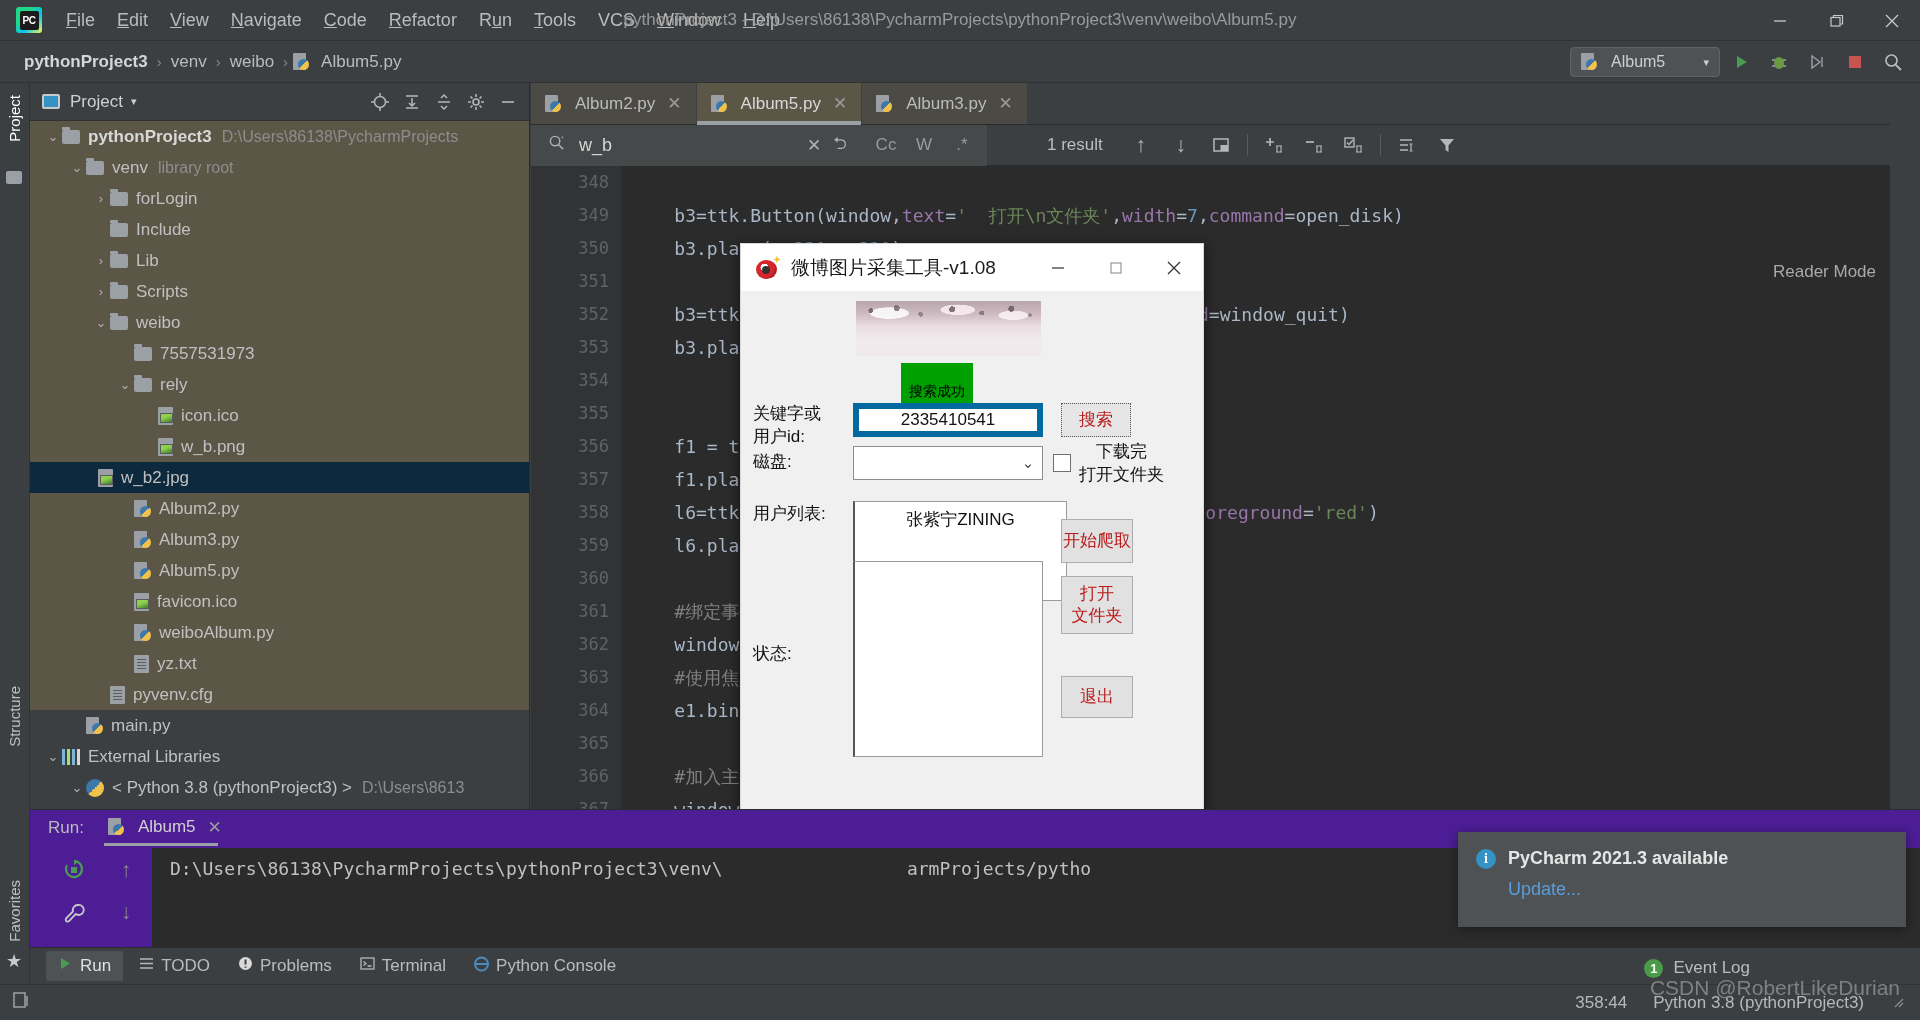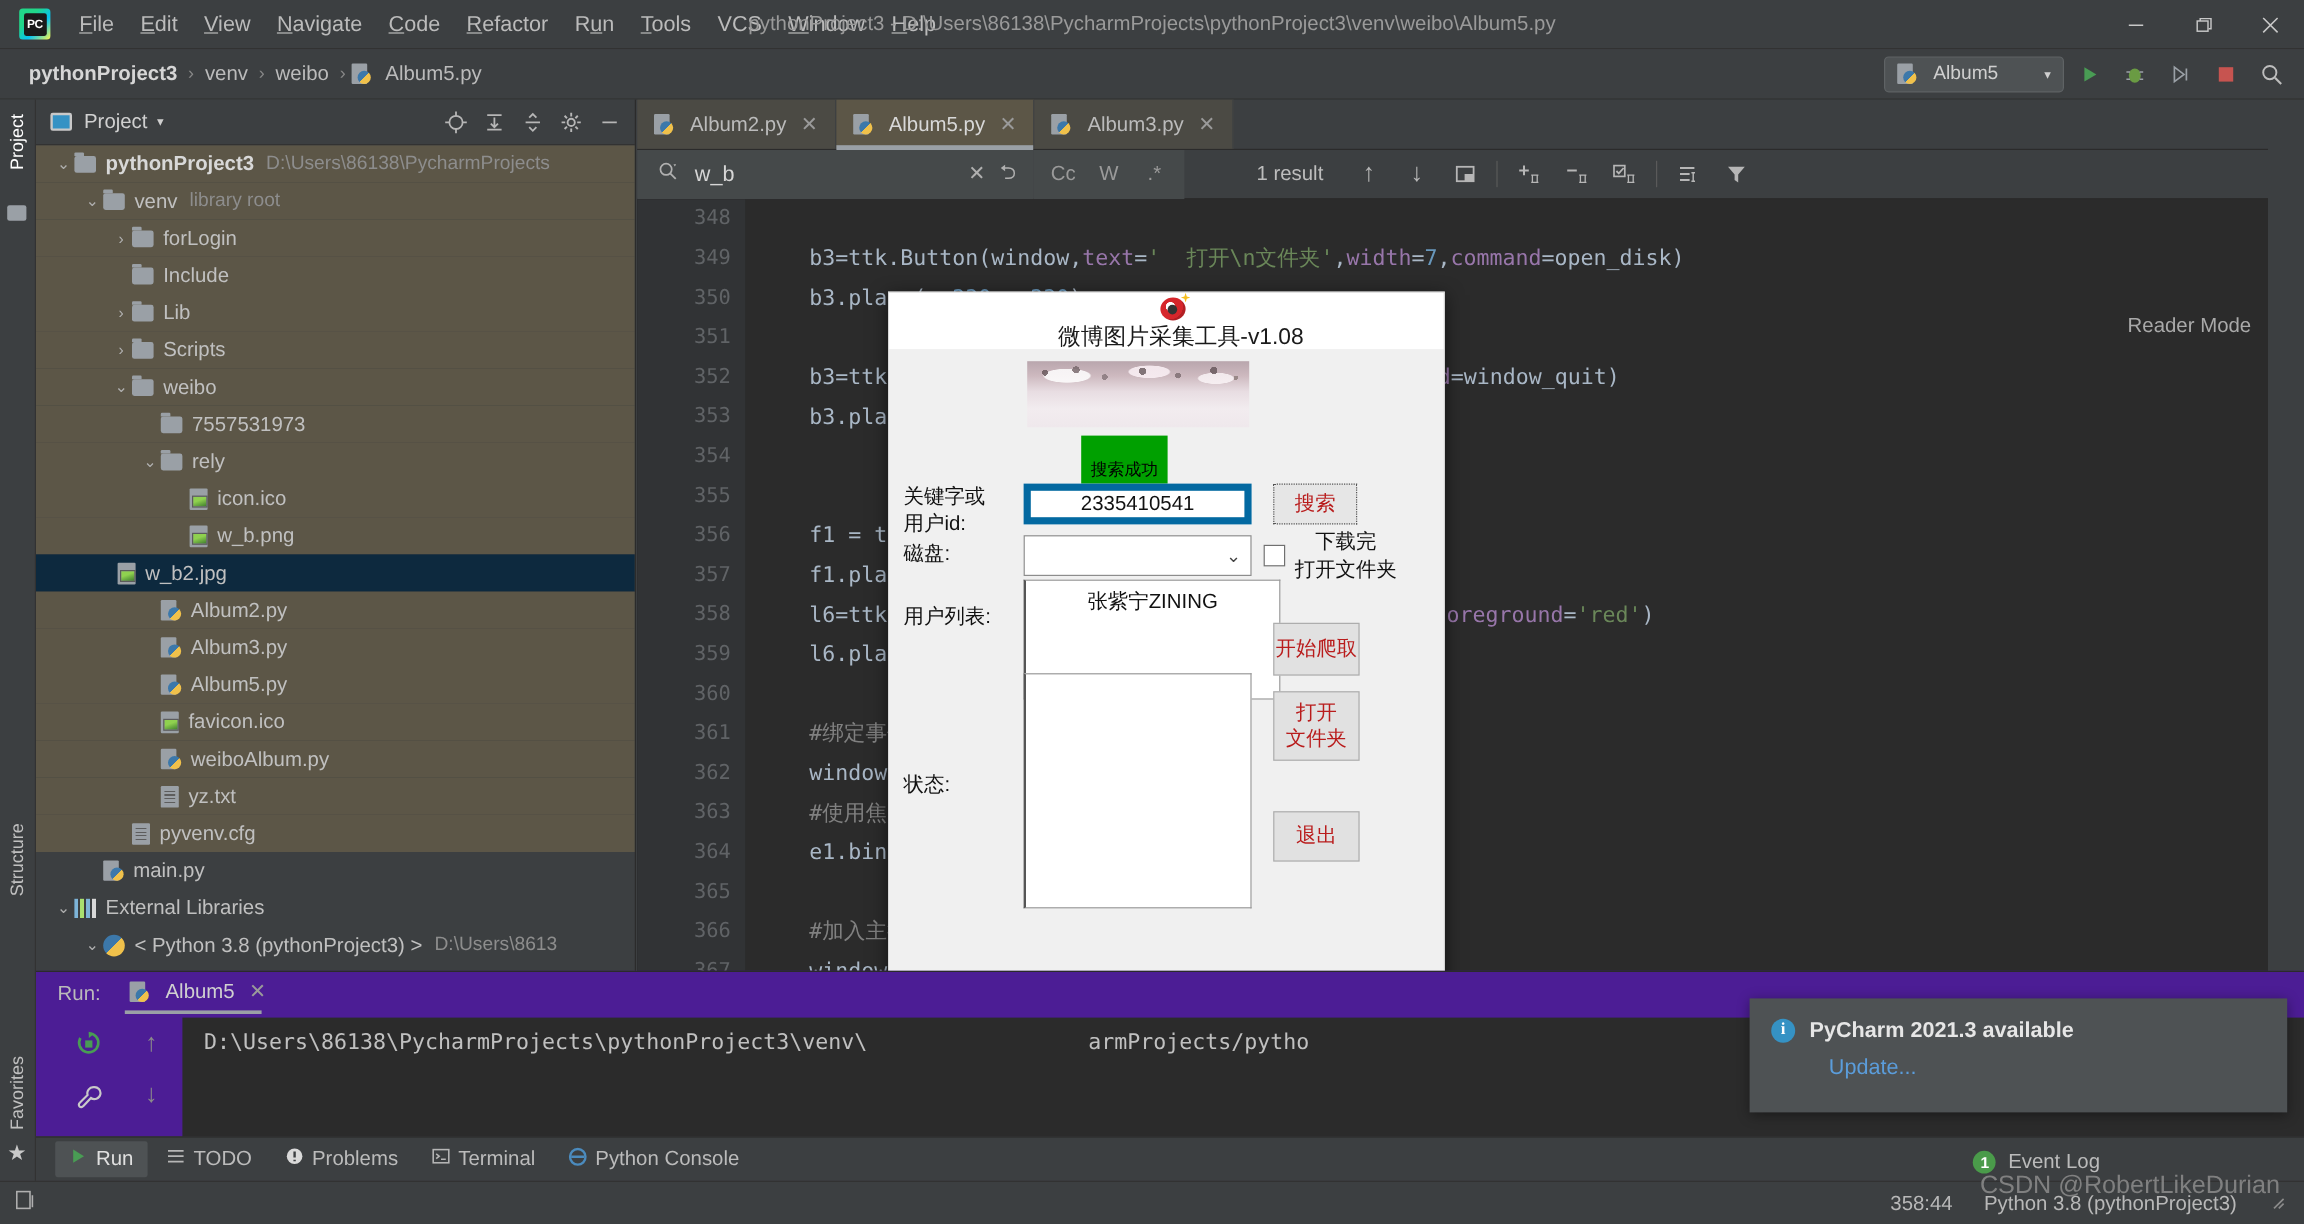--- a/index.html
+++ b/index.html
@@ -221,22 +221,21 @@
   }
 
   
   .dialog {
     position: absolute; left: 740px; top: 243px; width: 464px; height: 640px;
     background: #f0f0f0; box-shadow: 0 3px 14px rgba(0,0,0,.55);
     border: 1px solid #d8d8d8;
   }
   .dlg-title {
     height: 47px; background: #ffffff; display: flex; align-items: center;
-    padding-left: 24px;
-    flex-direction: column;
+    padding-left: 14px;
   }
   .weibo-ico {
     width: 26px; height: 24px; position: relative; margin-right: 10px; flex:0 0 auto;
   }
   .weibo-ico .eye {
     position:absolute; left:1px; bottom:1px; width:21px; height:19px; border-radius:50%;
     background: radial-gradient(circle at 40% 40%, #ffffff 0 22%, #d6262b 24% 60%, #b21f24 62% 100%);
   }
   .weibo-ico .pupil {
     position:absolute; left:7px; bottom:6px; width:8px; height:8px; border-radius:50%;
@@ -364,21 +363,21 @@
     background: #4e5254; box-shadow: 0 2px 10px rgba(0,0,0,.4);
     padding: 16px 18px;
   }
   .notif-row { display: flex; align-items: center; gap: 12px; }
   .info-dot {
     width: 20px; height: 20px; border-radius: 50%; background:#3592c4; color:#fff;
     font-size: 14px; font-weight:bold; display:flex; align-items:center; justify-content:center;
     font-family: "Liberation Serif", serif; flex:0 0 auto;
   }
   .notif-title { font-size: 18px; color: #e6e6e6; font-weight: bold; }
-  .notif-link { font-size: 18px; color: #5b9ddb; margin-left: 48px; margin-top: 10px; display:inline-block;}
+  .notif-link { font-size: 18px; color: #5b9ddb; margin-left: 32px; margin-top: 10px; display:inline-block;}
   .badge-1 {
     width: 19px; height:19px; border-radius:50%; background:#4a9b4a; color:#fff;
     font-size: 13px; display:flex; align-items:center; justify-content:center; font-weight:bold;
   }
   
   .favstar { position:absolute; left:6px; bottom: 48px; color:#c9c9c9; font-size: 18px; }
 </style>
 </head>
 <body>
 
@@ -792,21 +791,21 @@
         <span class="arw">⌄</span>
       </div>
       <div class="tkcheck" style="left:312px; top:163px;"></div>
       <div class="lbl-cn" style="left:338px; top:150px; text-align:left;">
         <div style="text-align:center">下载完</div>
         <div>打开文件夹</div>
       </div>
 
       <div class="lbl-cn" style="left:12px; top:212px;">用户列表:</div>
 
-      <div class="tktext" style="left:112px; top:192px; width:214px; height:100px;">张紫宁ZINING</div>
+      <div class="tktext" style="left:112px; top:210px; width:214px; height:100px;">张紫宁ZINING</div>
       <div class="tkbtn" style="left:320px; top:228px; width:72px; height:44px;">开始爬取</div>
 
       <div class="lbl-cn" style="left:12px; top:352px;">状态:</div>
       <div class="tktext" style="left:112px; top:270px; width:190px; height:196px;"></div>
       <div class="tkbtn" style="left:320px; top:285px; width:72px; height:58px;">
         <div>
           <div>打开</div>
           <div>文件夹</div>
         </div>
       </div>

